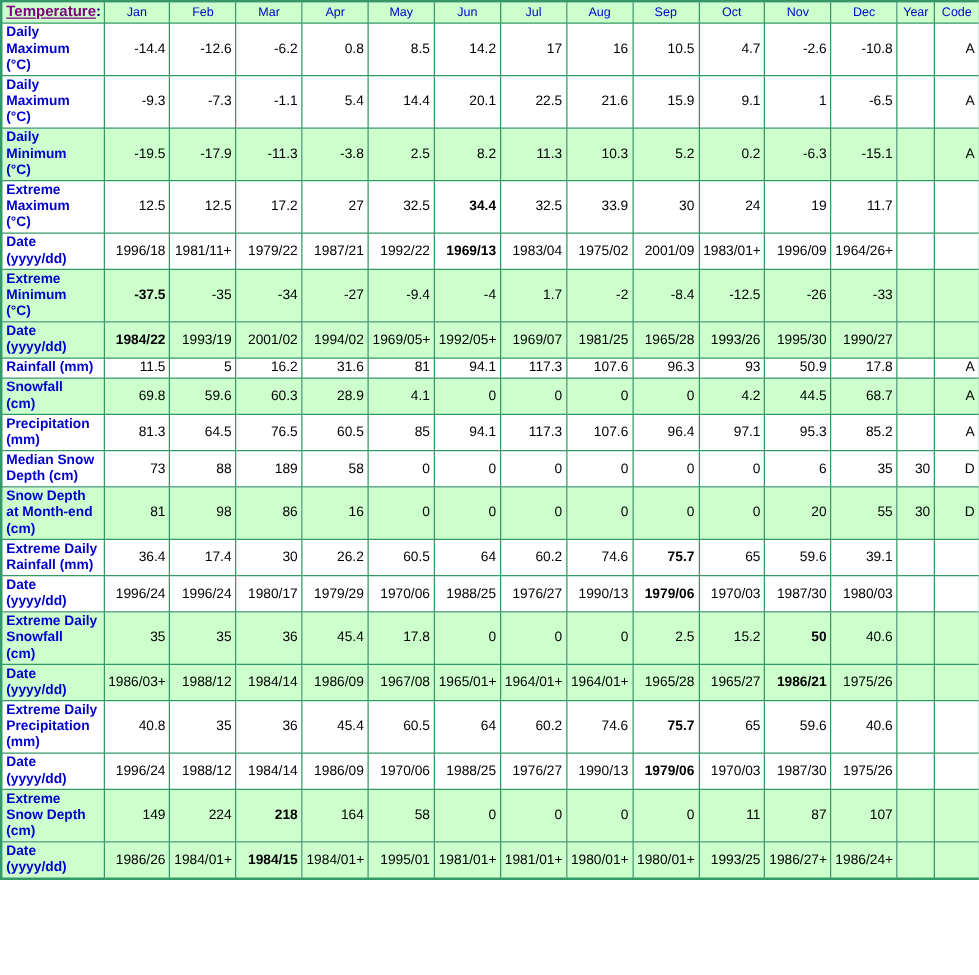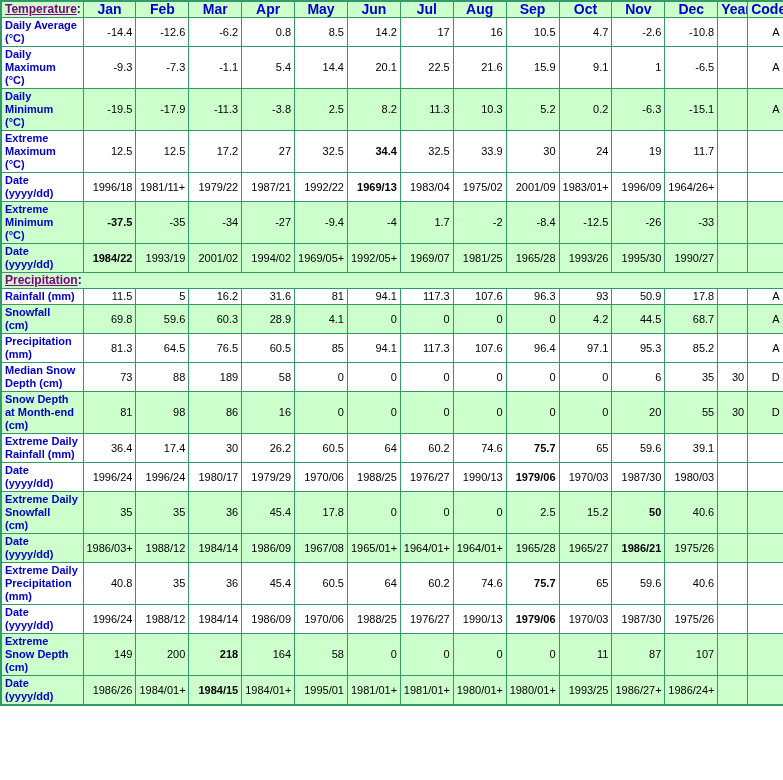--- a/index.html
+++ b/index.html
@@ -4,21 +4,21 @@
 <style>
   html,body{margin:0;padding:0;background:#ffffff;}
   body{font-family:"Liberation Sans","DejaVu Sans",sans-serif;font-size:11px;color:#000;}
   table.climate{border-collapse:collapse;table-layout:fixed;width:783px;border:2px solid #339966;}
   table.climate td, table.climate th{border:1px solid #339966;padding:1px 3px;line-height:13px;vertical-align:middle;overflow:hidden;}
   tr.green > *{background:#ccffcc;}
   tr.white > *{background:#ffffff;}
   tr.head > *{background:#ccffcc;}
   tr.sec-top > *{border-top:3px solid #339966;}
   th.label{color:#0000cc;font-weight:bold;text-align:left;font-size:11px;}
-  th.month{color:#0000cc;font-weight:bold;text-align:center;font-size:14px;}
+  th.month{color:#0000cc;font-weight:normal;text-align:center;font-size:10px;}
   td.val{text-align:right;white-space:nowrap;font-size:11px;color:#000;}
   td.val.b{font-weight:bold;}
   td.section-cell{text-align:left;}
   a.sec-link{color:#800080;font-weight:bold;text-decoration:underline;font-size:12px;cursor:pointer;}
   span.sec-colon{color:#000080;font-weight:bold;font-size:12px;}
 </style>
 </head>
 <body>
 
 <table class="climate">
@@ -44,21 +44,21 @@
         <th class="month">Oct</th>
         <th class="month">Nov</th>
         <th class="month">Dec</th>
         <th class="month">Year</th>
         <th class="month">Code</th>
       </tr>
   </thead>
   <tbody>
 
   <tr class="white">
-        <th class="label"><span>Daily Average</span><br><span>(°C)</span></th>
+        <th class="label"><span>Daily Maximum</span><br><span>(°C)</span></th>
         <td class="val">-14.4</td>
         <td class="val">-12.6</td>
         <td class="val">-6.2</td>
         <td class="val">0.8</td>
         <td class="val">8.5</td>
         <td class="val">14.2</td>
         <td class="val">17</td>
         <td class="val">16</td>
         <td class="val">10.5</td>
         <td class="val">4.7</td>
@@ -162,23 +162,20 @@
         <td class="val">1992/05+</td>
         <td class="val">1969/07</td>
         <td class="val">1981/25</td>
         <td class="val">1965/28</td>
         <td class="val">1993/26</td>
         <td class="val">1995/30</td>
         <td class="val">1990/27</td>
         <td class="val"></td>
         <td class="val"></td>
       </tr>
-      <tr class="green sec-top">
-        <td colspan="15" class="section-cell"><a class="sec-link">Precipitation</a><span class="sec-colon">:</span></td>
-      </tr>
       <tr class="white">
         <th class="label"><span>Rainfall (mm)</span></th>
         <td class="val">11.5</td>
         <td class="val">5</td>
         <td class="val">16.2</td>
         <td class="val">31.6</td>
         <td class="val">81</td>
         <td class="val">94.1</td>
         <td class="val">117.3</td>
         <td class="val">107.6</td>
@@ -355,21 +352,21 @@
         <td class="val b">1979/06</td>
         <td class="val">1970/03</td>
         <td class="val">1987/30</td>
         <td class="val">1975/26</td>
         <td class="val"></td>
         <td class="val"></td>
       </tr>
       <tr class="green">
         <th class="label"><span>Extreme</span><br><span>Snow Depth</span><br><span>(cm)</span></th>
         <td class="val">149</td>
-        <td class="val">200</td>
+        <td class="val">224</td>
         <td class="val b">218</td>
         <td class="val">164</td>
         <td class="val">58</td>
         <td class="val">0</td>
         <td class="val">0</td>
         <td class="val">0</td>
         <td class="val">0</td>
         <td class="val">11</td>
         <td class="val">87</td>
         <td class="val">107</td>

